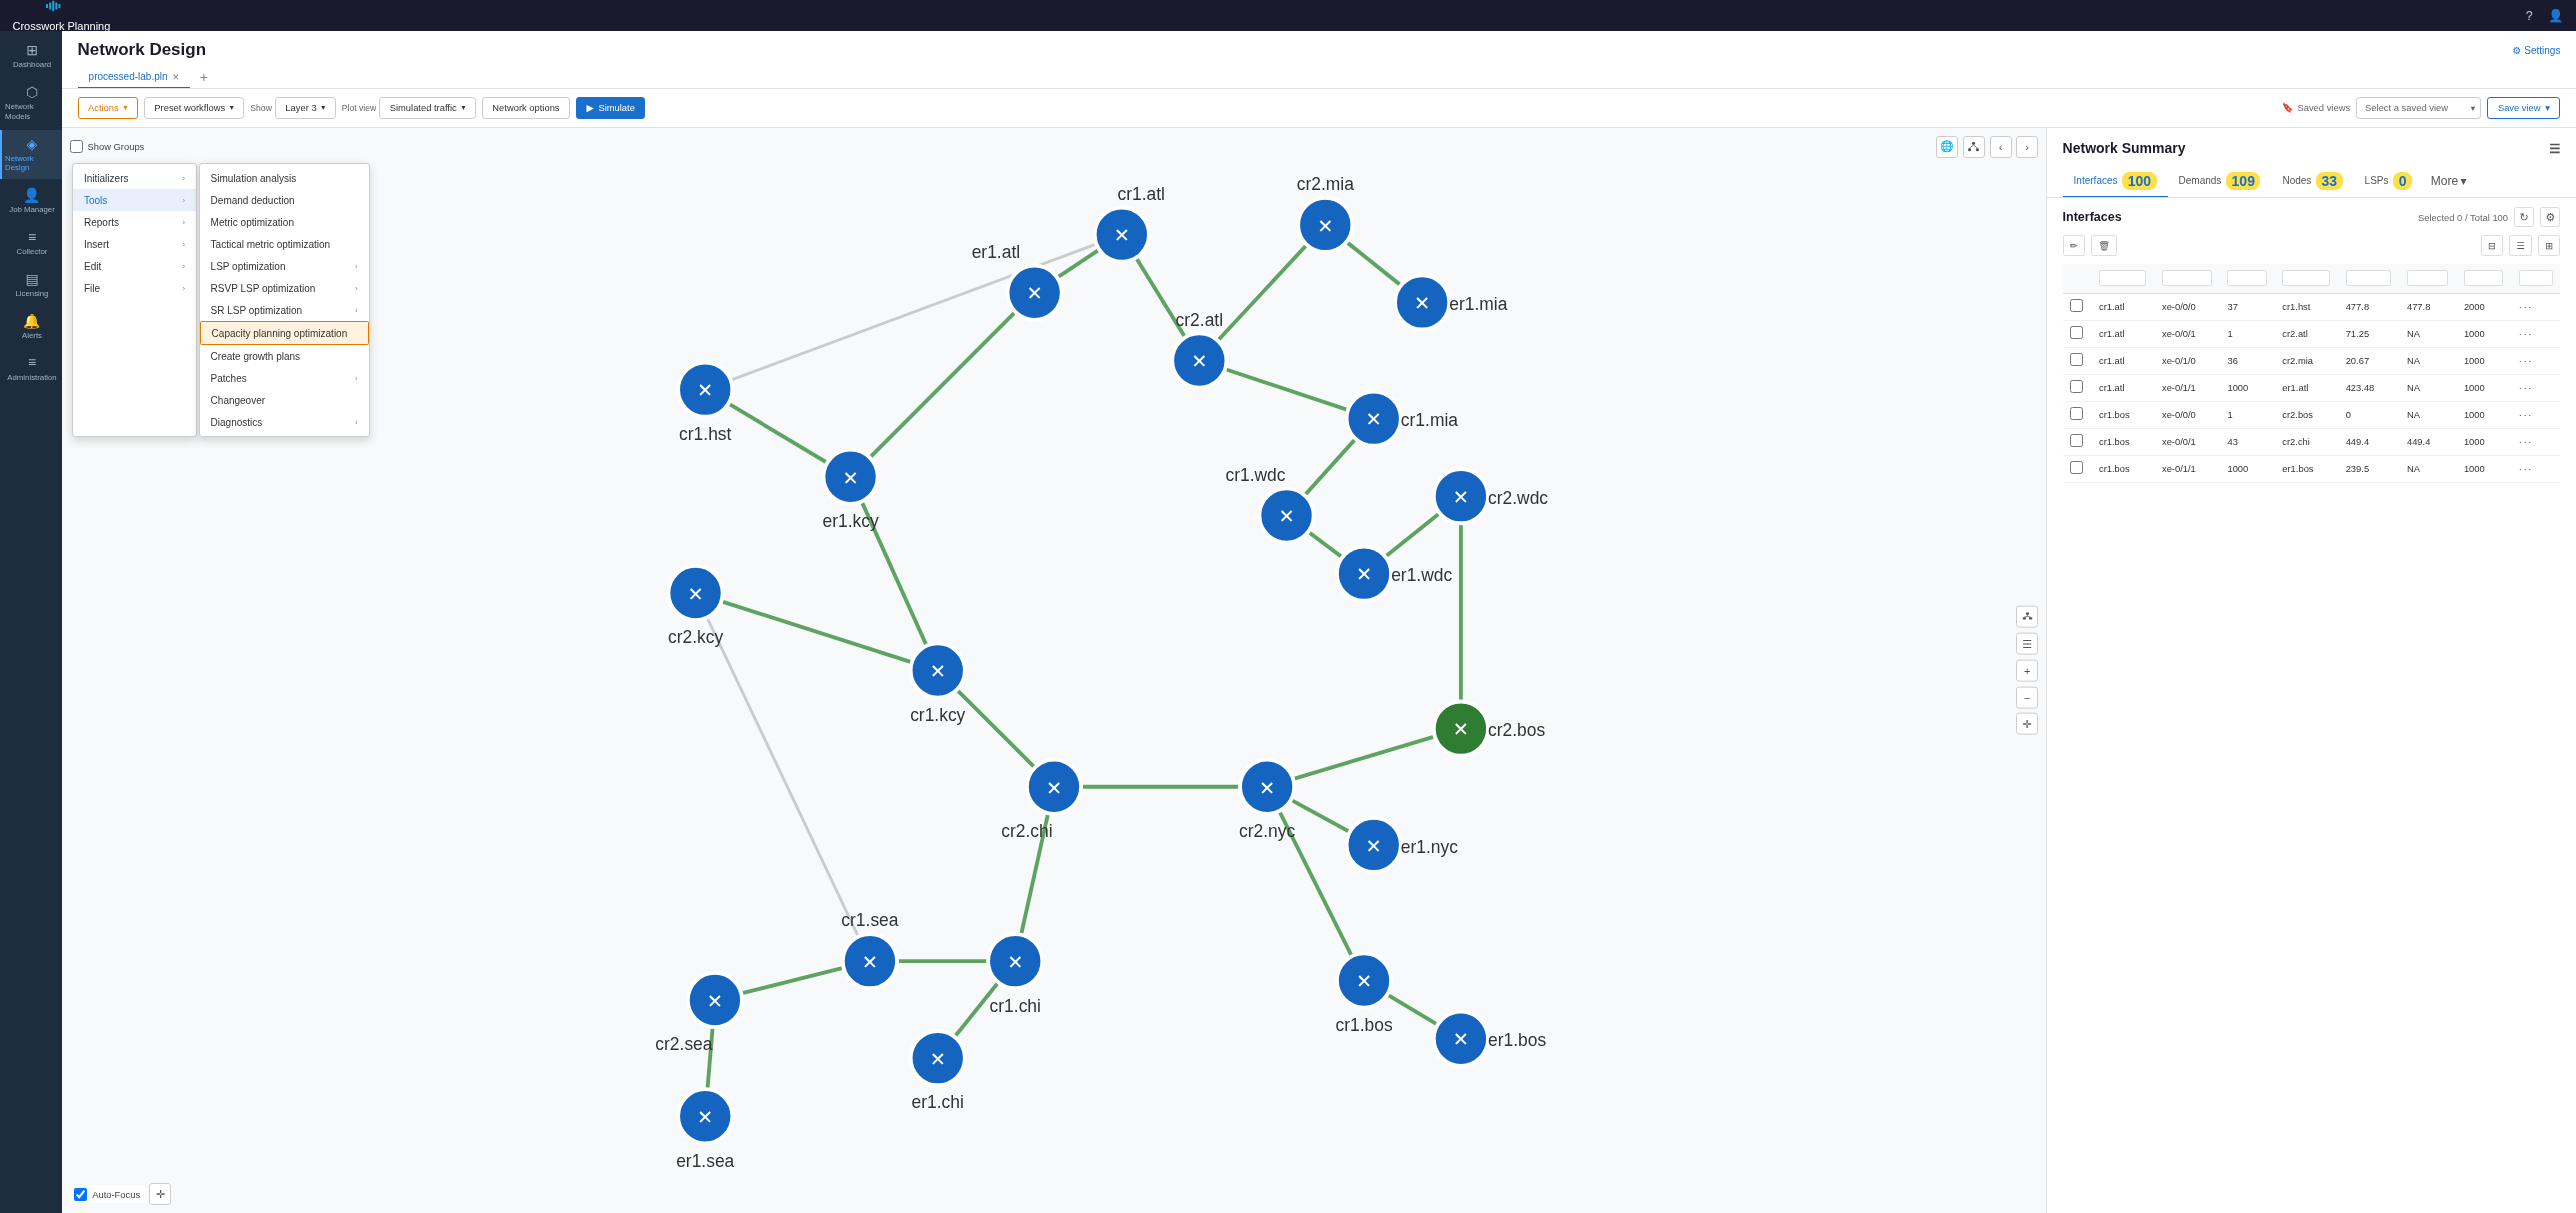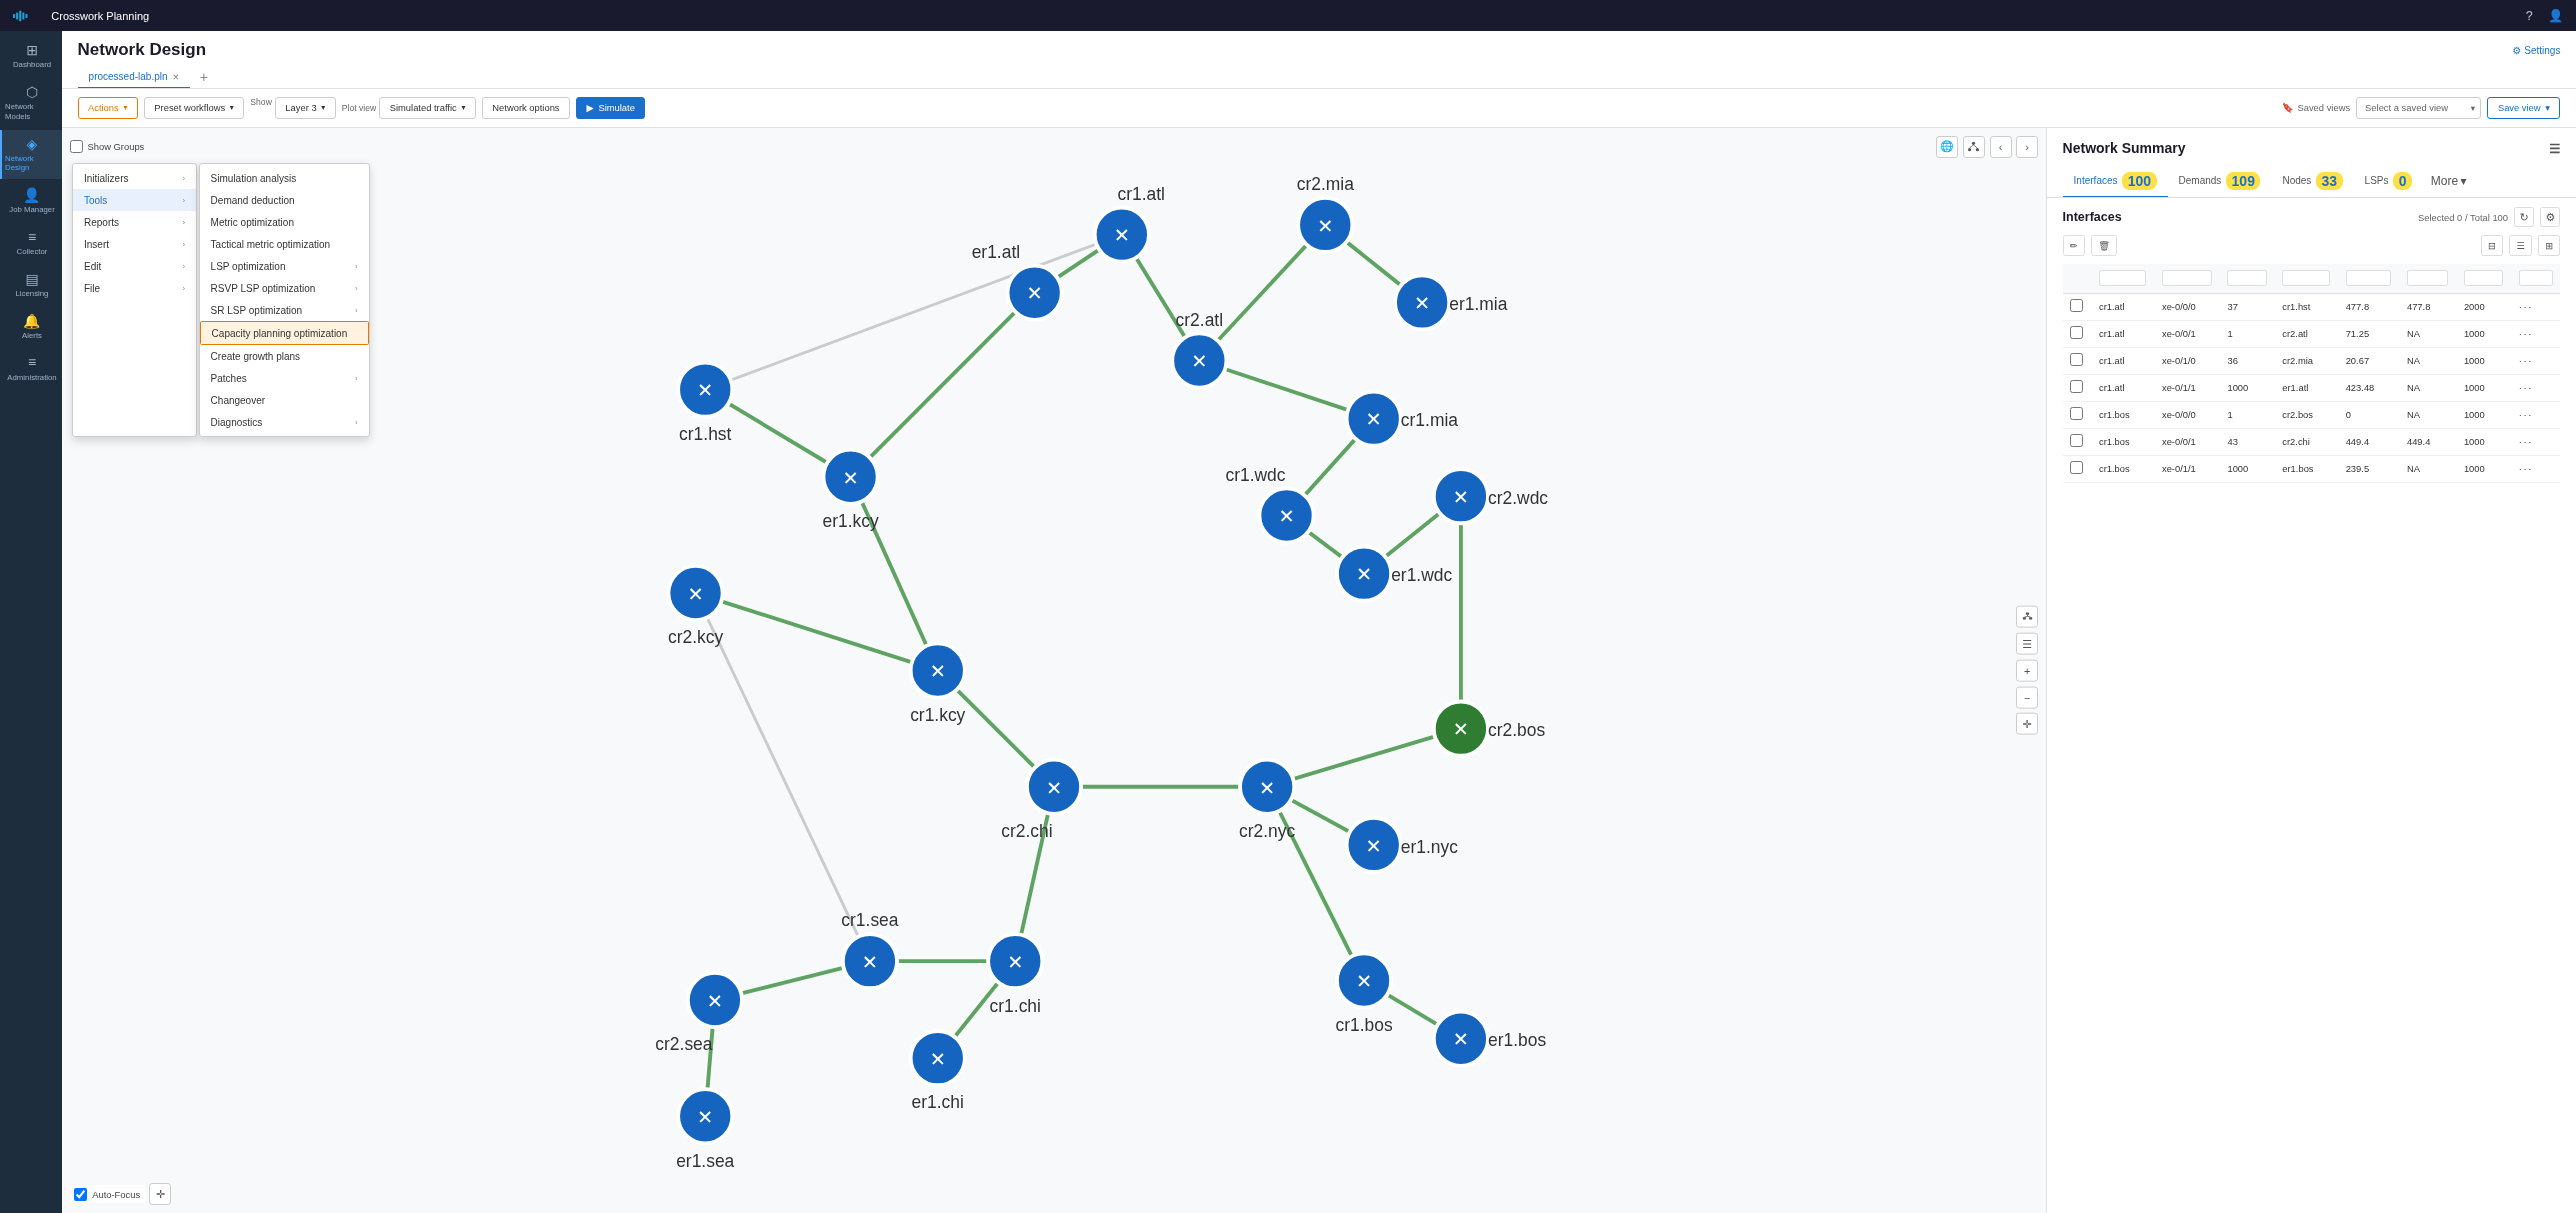--- a/index.html
+++ b/index.html
@@ -7,21 +7,21 @@
 
     
     .topbar {
       background: #1a1a2e;
       height: 31px;
       display: flex;
       align-items: center;
       padding: 0 12.5px;
       justify-content: space-between;
     }
-    .topbar-left { display: flex; align-items: center; gap: 7.8px; }
+    .topbar-left { display: flex; align-items: center; gap: 7.8px; flex-direction: column; }
     .topbar-logo { display: flex; align-items: center; gap: 6.2px; color: #fff; font-size: 11px; font-weight: 500; }
     .cisco-logo { width: 31px; height: 14px; }
     .topbar-right { display: flex; align-items: center; gap: 11px; color: #ccc; }
     .topbar-icon { width: 15.6px; height: 15.6px; border-radius: 50%; display: flex; align-items: center; justify-content: center; cursor: pointer; color: #ccc; font-size: 12.5px; }
 
     
     .main-layout { display: flex; height: calc(100vh - 31px); }
 
     
     .sidebar {
@@ -438,21 +438,21 @@
 
     <div class="toolbar">
       <button class="toolbar-btn actions-btn">
         <span>Actions</span>
         <span class="chevron">▾</span>
       </button>
       <button class="toolbar-btn">
         <span>Preset workflows</span>
         <span class="chevron">▾</span>
       </button>
-      <div style="display:flex;gap:3.1px;">
+      <div style="display:flex;align-items:center;gap:3.1px;">
         <span style="font-size:8.6px;color:#666;">Show</span>
         <button class="toolbar-btn">
           <span>Layer 3</span>
           <span class="chevron">▾</span>
         </button>
       </div>
       <div style="display:flex;align-items:center;gap:3.1px;">
         <span style="font-size:8.6px;color:#666;">Plot view</span>
         <button class="toolbar-btn">
           <span>Simulated traffic</span>

